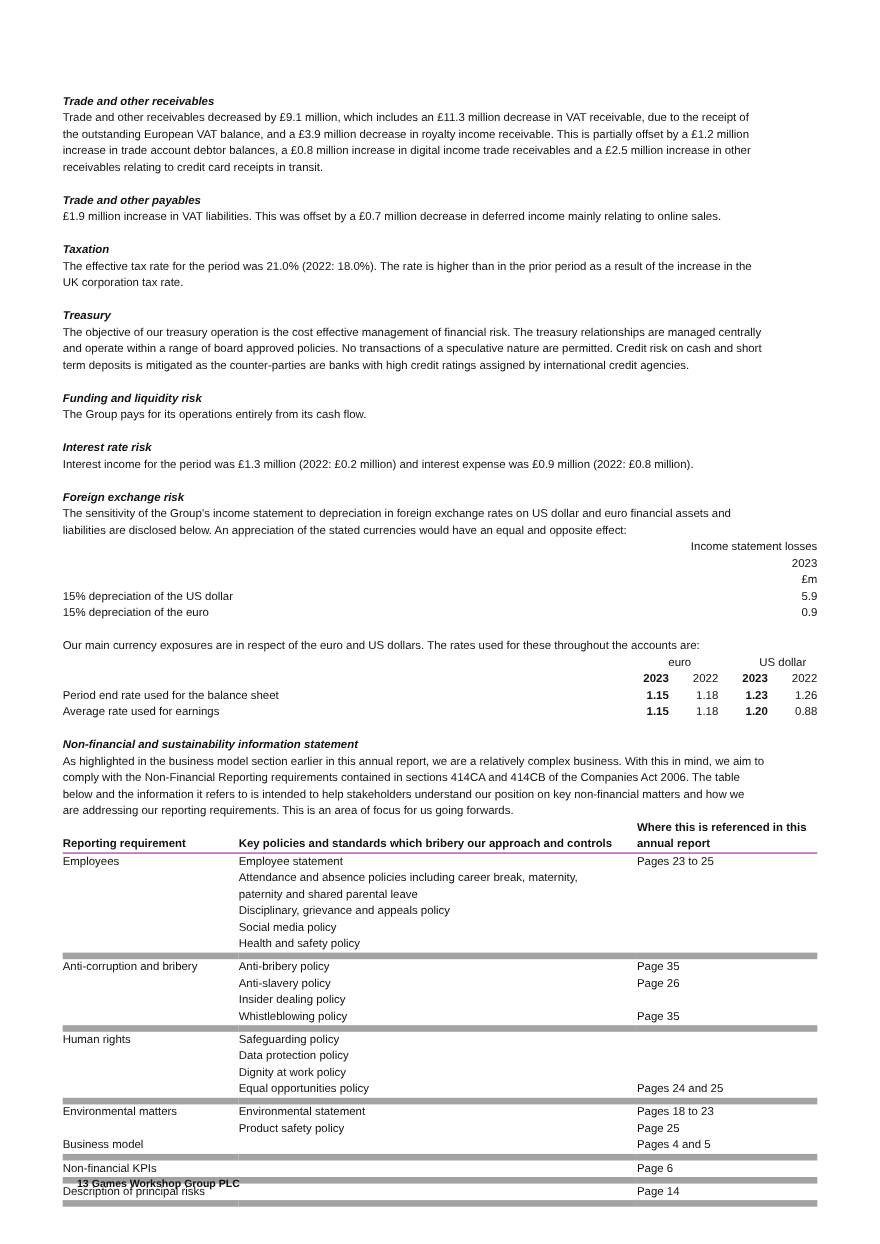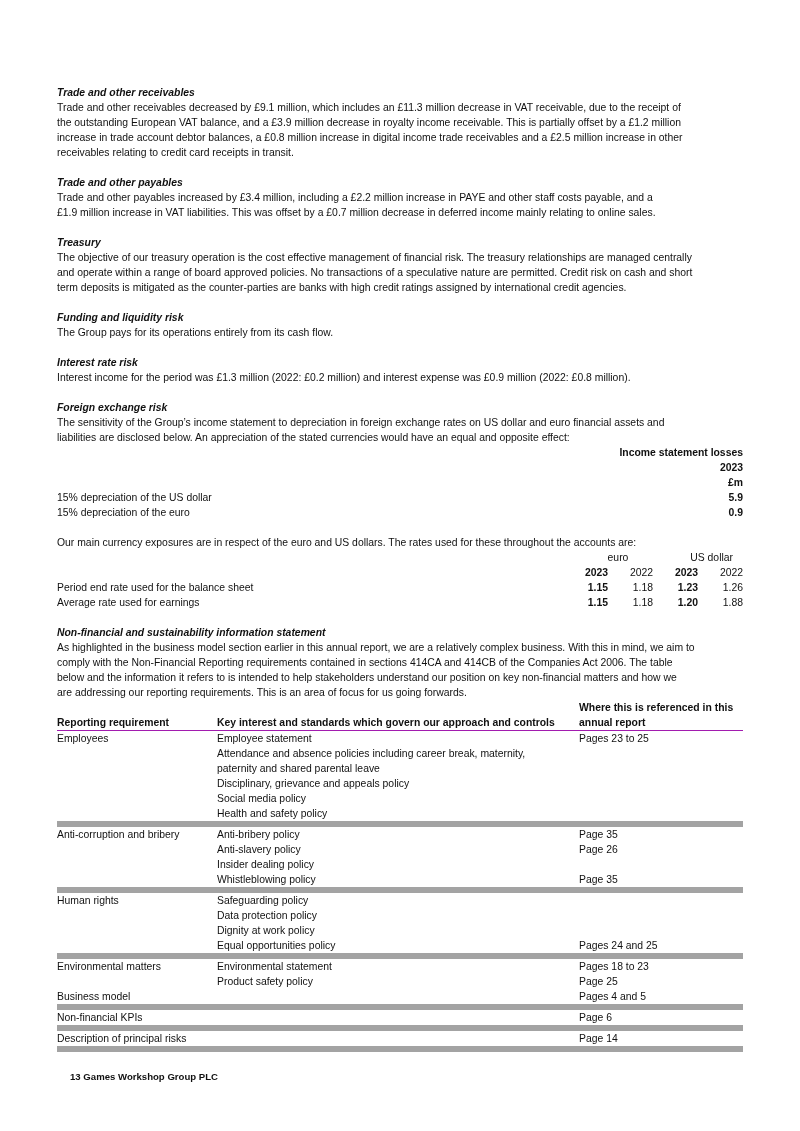--- a/index.html
+++ b/index.html
@@ -4,21 +4,21 @@
 <style>
   html, body { margin: 0; padding: 0; background: #ffffff; }
   body {
     width: 800px; height: 1131px; position: relative; overflow: hidden;
     font-family: "Liberation Sans", sans-serif; color: #111; font-size: 10.4px;
   }
   .page { position: absolute; left: 57px; top: 85px; width: 686px; }
   .line { line-height: 15px; white-space: nowrap; }
   .h { font-weight: bold; line-height: 15px; font-style: italic; }
   .sec { margin-bottom: 15px; }
-  .r { text-align: right; font-weight: bold; }
+  .r { text-align: right; }
   .b { font-weight: bold; }
 
   
   .fx1 { width: 686px; border-collapse: collapse; }
   .fx1 td { padding: 0; line-height: 15px; }
 
   
   .rates { width: 686px; border-collapse: collapse; }
   .rates td { padding: 0; line-height: 15px; }
   .rates .c { width: 45px; text-align: right; }
@@ -40,24 +40,28 @@
   <div class="sec">
     <div class="h">Trade and other receivables</div>
     <div class="line">Trade and other receivables decreased by £9.1 million, which includes an £11.3 million decrease in VAT receivable, due to the receipt of</div>
     <div class="line">the outstanding European VAT balance, and a £3.9 million decrease in royalty income receivable. This is partially offset by a £1.2 million</div>
     <div class="line">increase in trade account debtor balances, a £0.8 million increase in digital income trade receivables and a £2.5 million increase in other</div>
     <div class="line">receivables relating to credit card receipts in transit.</div>
   </div>
 
   <div class="sec">
     <div class="h">Trade and other payables</div>
-    <div class="line">Trade and other payables increased by £3.4 million, including a £2.2 million increase in PAYE and other staff costs payable, and a</div>
     <div class="line">£1.9 million increase in VAT liabilities. This was offset by a £0.7 million decrease in deferred income mainly relating to online sales.</div>
   </div>
 
+  <div class="sec">
+    <div class="h">Taxation</div>
+    <div class="line">The effective tax rate for the period was 21.0% (2022: 18.0%). The rate is higher than in the prior period as a result of the increase in the</div>
+    <div class="line">UK corporation tax rate.</div>
+  </div>
 
   <div class="sec">
     <div class="h">Treasury</div>
     <div class="line">The objective of our treasury operation is the cost effective management of financial risk. The treasury relationships are managed centrally</div>
     <div class="line">and operate within a range of board approved policies. No transactions of a speculative nature are permitted. Credit risk on cash and short</div>
     <div class="line">term deposits is mitigated as the counter-parties are banks with high credit ratings assigned by international credit agencies.</div>
   </div>
 
   <div class="sec">
     <div class="h">Funding and liquidity risk</div>
@@ -120,38 +124,38 @@
         <td class="c b">1.15</td>
         <td class="c">1.18</td>
         <td class="c b">1.23</td>
         <td class="c">1.26</td>
       </tr>
       <tr>
         <td>Average rate used for earnings</td>
         <td class="c b">1.15</td>
         <td class="c">1.18</td>
         <td class="c b">1.20</td>
-        <td class="c">1.88</td>
+        <td class="c">0.88</td>
       </tr>
     </tbody>
       </table>
   </div>
 
   <div>
     <div class="h">Non-financial and sustainability information statement</div>
     <div class="line">As highlighted in the business model section earlier in this annual report, we are a relatively complex business. With this in mind, we aim to</div>
     <div class="line">comply with the Non-Financial Reporting requirements contained in sections 414CA and 414CB of the Companies Act 2006. The table</div>
     <div class="line">below and the information it refers to is intended to help stakeholders understand our position on key non-financial matters and how we</div>
     <div class="line">are addressing our reporting requirements. This is an area of focus for us going forwards.</div>
 
     <table class="nfr">
       <thead>
         <tr>
           <th class="c1">Reporting requirement</th>
-          <th class="c2">Key interest and standards which govern our approach and controls</th>
+          <th class="c2">Key policies and standards which bribery our approach and controls</th>
           <th>
             <div>Where this is referenced in this</div>
             <div>annual report</div>
           </th>
         </tr>
       </thead>
       <tbody>
 
         <tr>
             <td>Employees</td>

